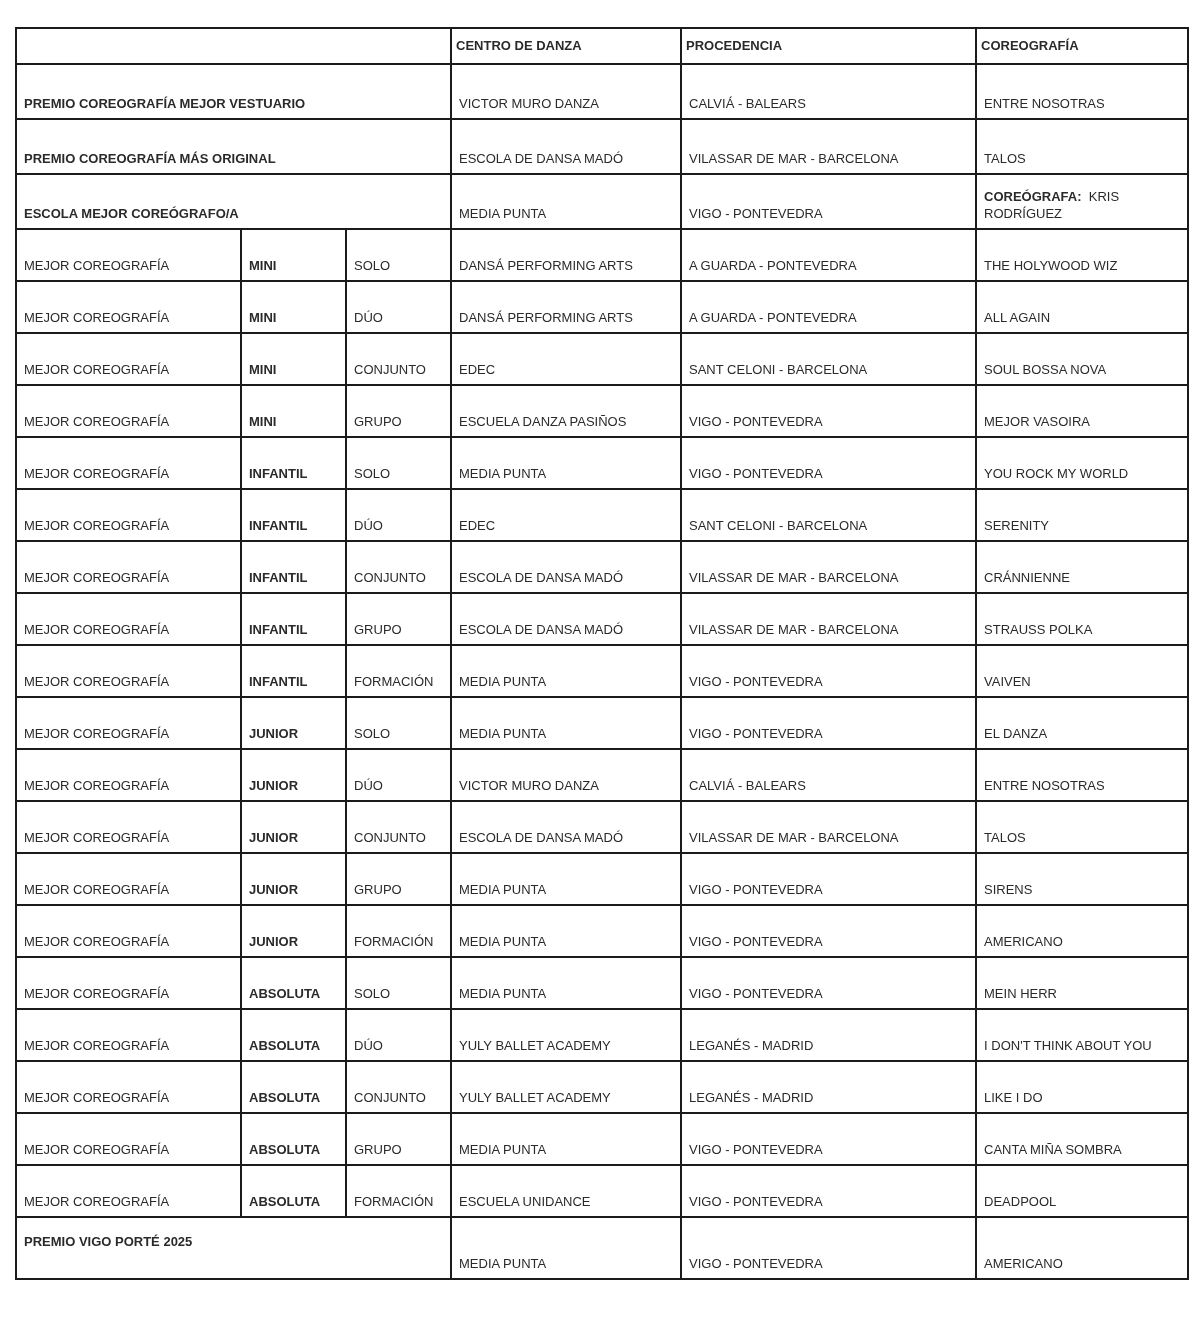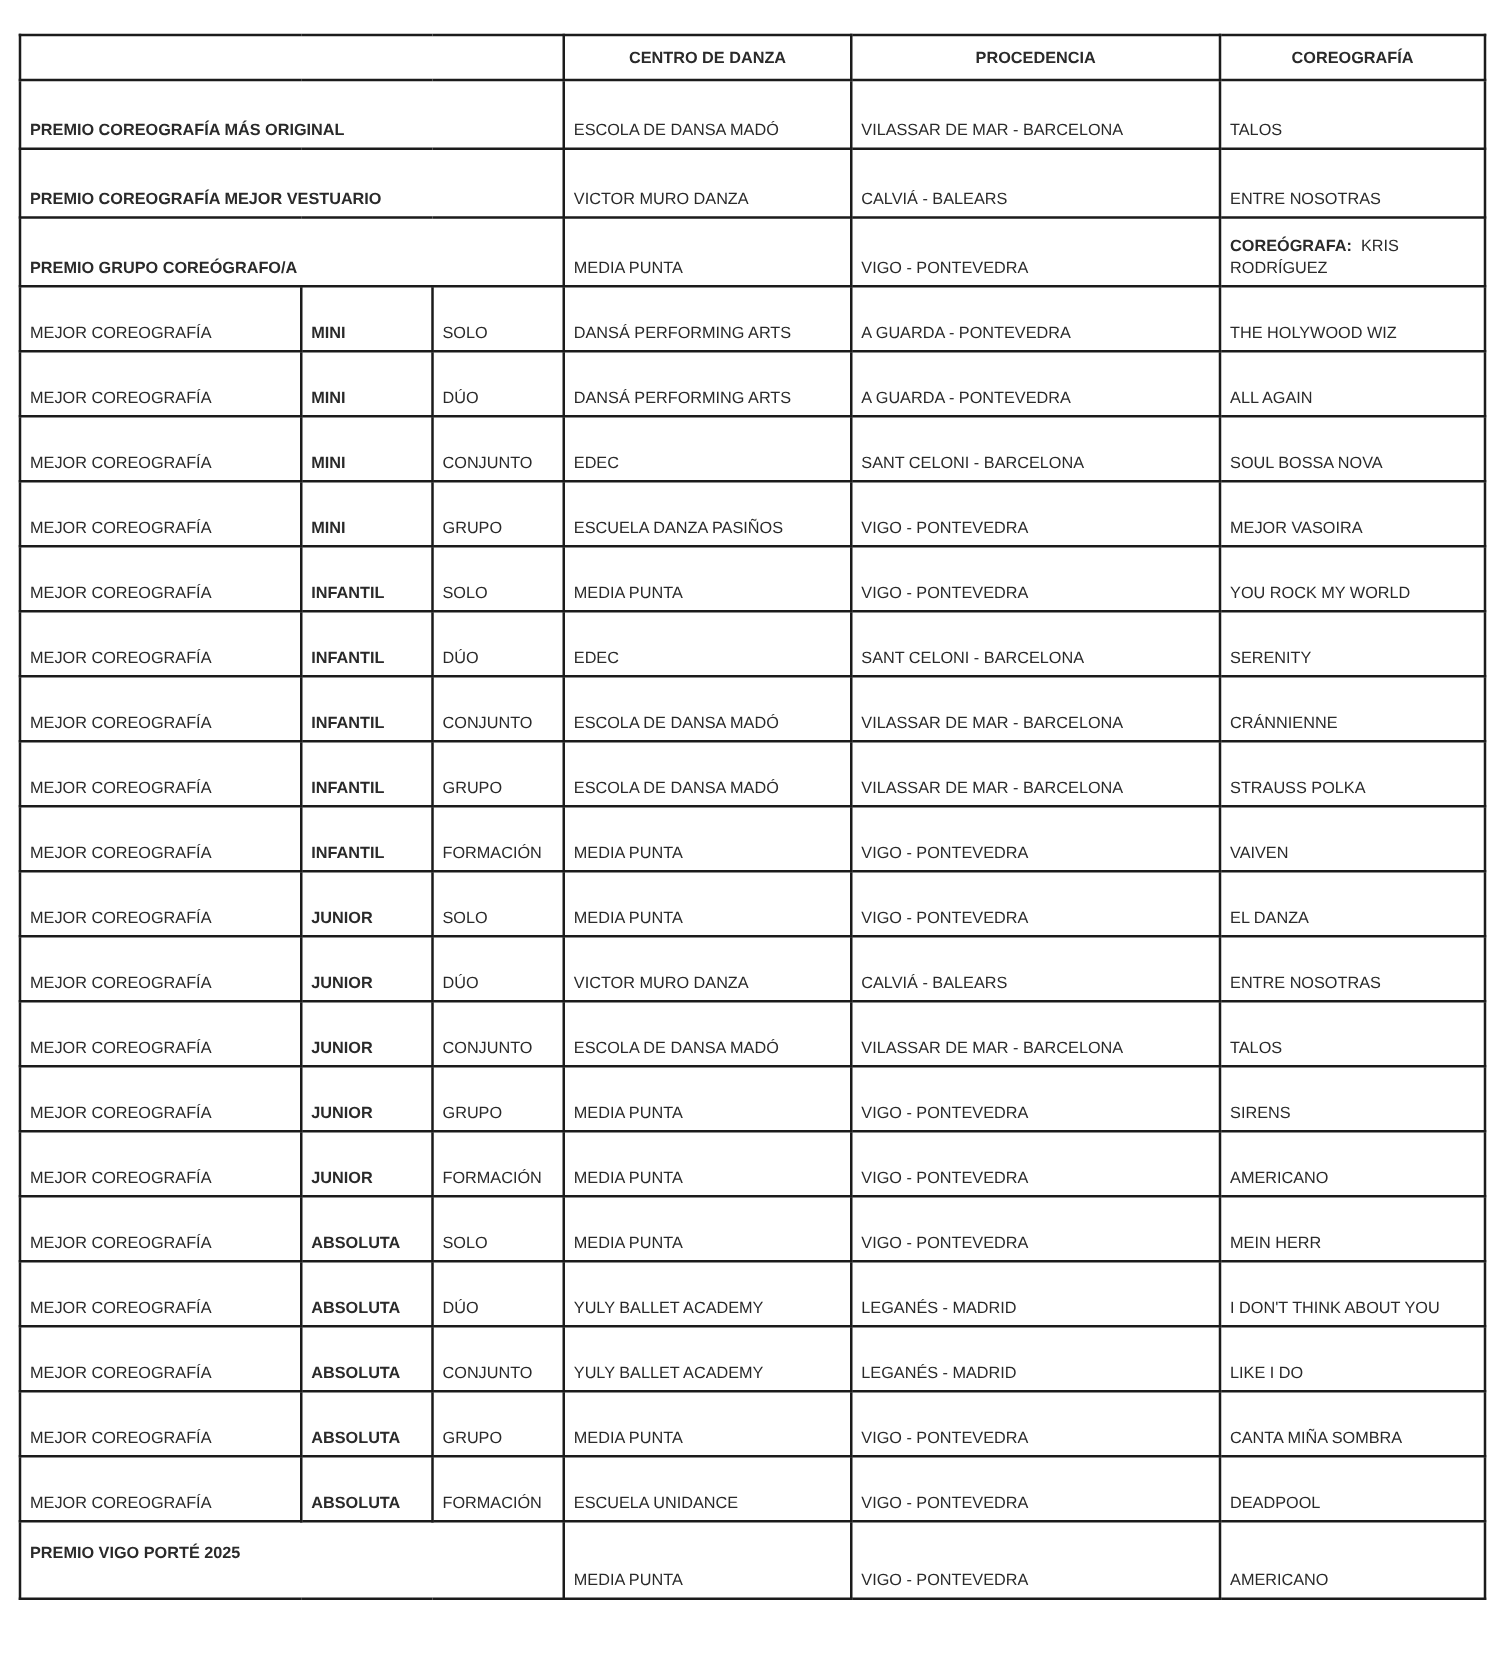--- a/index.html
+++ b/index.html
@@ -30,21 +30,20 @@
     color: #2a2a2a;
     vertical-align: bottom;
     text-align: left;
     padding: 3px 5px 5px 7px;
     overflow: hidden;
     word-wrap: break-word;
     line-height: 1.3;
   }
   table.results th {
     vertical-align: middle;
-    text-align: center;
     font-weight: bold;
     padding: 4px;
     height: 36px;
     box-sizing: border-box;
   }
   td.ghost {
     border: none;
     background: #ffffff;
   }
   tr.row-award    { height: 55px; }
@@ -87,33 +86,33 @@
       <tr>
         <td class="ghost" colspan="3"></td>
         <th>CENTRO DE DANZA</th>
         <th>PROCEDENCIA</th>
         <th>COREOGRAFÍA</th>
       </tr>
     </thead>
     <tbody>
 
         <tr class="row-award">
-          <td class="award-cell" colspan="3">PREMIO COREOGRAFÍA MÁS ORIGINAL</td>
-          <td>ESCOLA DE DANSA MADÓ</td>
-          <td>VILASSAR DE MAR - BARCELONA</td>
-          <td>TALOS</td>
-        </tr>
-        <tr class="row-award">
           <td class="award-cell" colspan="3">PREMIO COREOGRAFÍA MEJOR VESTUARIO</td>
           <td>VICTOR MURO DANZA</td>
           <td>CALVIÁ - BALEARS</td>
           <td>ENTRE NOSOTRAS</td>
         </tr>
         <tr class="row-award">
-          <td class="award-cell" colspan="3">PREMIO GRUPO COREÓGRAFO/A</td>
+          <td class="award-cell" colspan="3">PREMIO COREOGRAFÍA MÁS ORIGINAL</td>
+          <td>ESCOLA DE DANSA MADÓ</td>
+          <td>VILASSAR DE MAR - BARCELONA</td>
+          <td>TALOS</td>
+        </tr>
+        <tr class="row-award">
+          <td class="award-cell" colspan="3">ESCOLA MEJOR COREÓGRAFO/A</td>
           <td>MEDIA PUNTA</td>
           <td>VIGO - PONTEVEDRA</td>
           <td><span class="bold-inline">COREÓGRAFA:</span>&nbsp; <span>KRIS RODRÍGUEZ</span></td>
         </tr>
         <tr class="row-cat">
           <td>MEJOR COREOGRAFÍA</td>
           <td class="category-cell">MINI</td>
           <td>SOLO</td>
           <td>DANSÁ PERFORMING ARTS</td>
           <td>A GUARDA - PONTEVEDRA</td>

